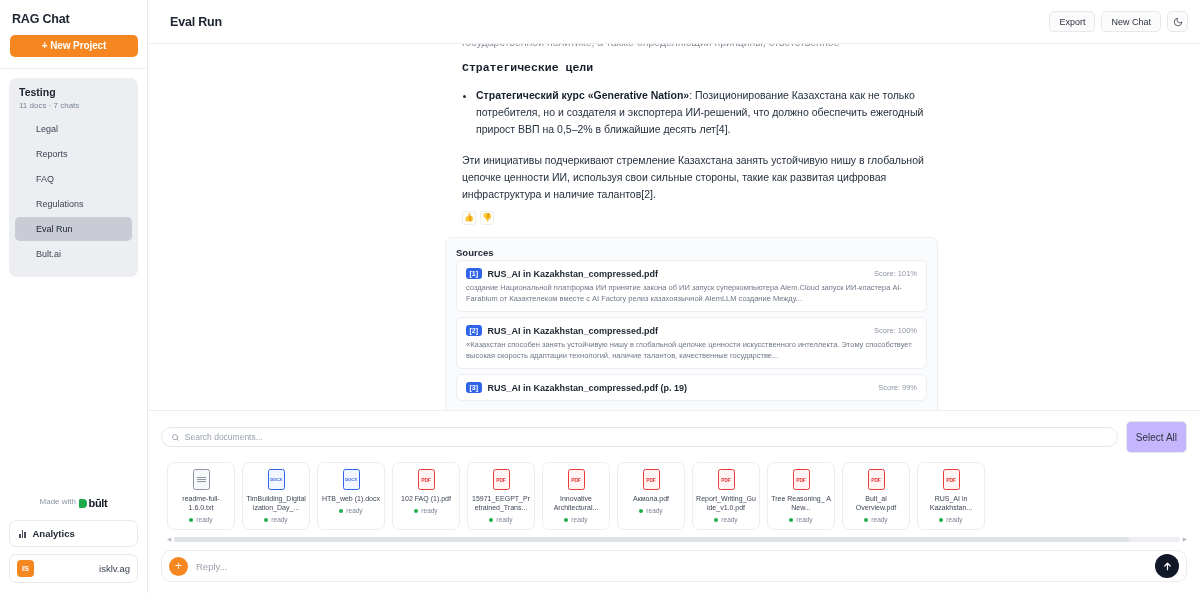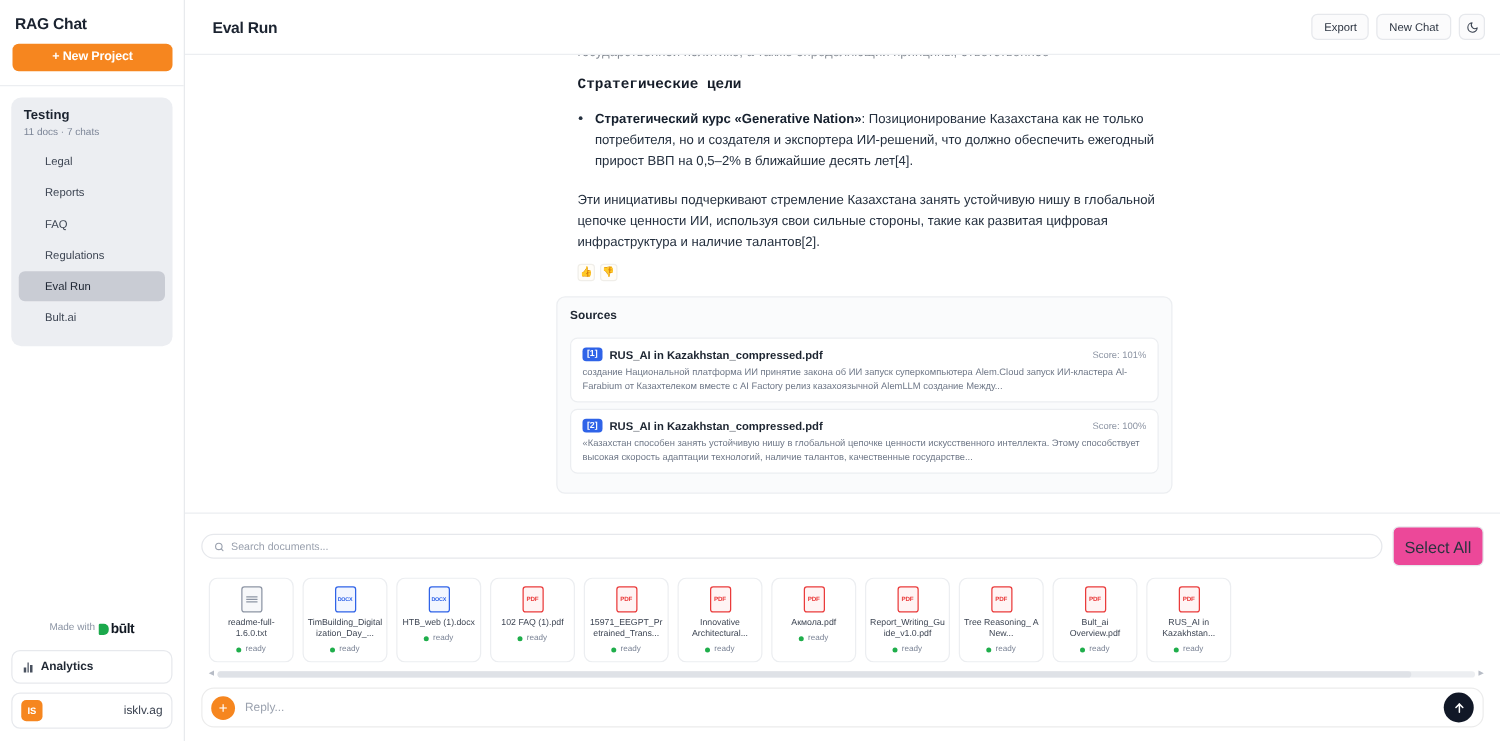--- a/index.html
+++ b/index.html
@@ -237,21 +237,21 @@
     width: 493px;
     background: #fafbfc;
     border: 1px solid #eceef1;
     border-radius: 7px;
     padding: 9px 10px 10px 10px;
   }
   .sources-title {
     font-size: 9.5px;
     font-weight: bold;
     color: #1f2733;
-    margin-bottom: 12px;
+    margin-bottom: 2px;
   }
   .source-item {
     background: #ffffff;
     border: 1px solid #eceef1;
     border-radius: 6px;
     padding: 7px 9px 7px 9px;
     margin-bottom: 5px;
   }
   .source-head { display: flex; align-items: center; }
   .src-badge {
@@ -306,22 +306,22 @@
     width: 100%;
     background: transparent;
     font-family: "Liberation Sans", sans-serif;
   }
   .search-input::placeholder { color: #9aa1ae; }
   .select-all-btn {
     height: 32px;
     padding: 0 9px;
     border: 1px solid #e6e8ec;
     border-radius: 5px;
-    background: #ec4899;
-    font-size: 13px;
+    background: #c4b5fd;
+    font-size: 10px;
     color: #2b3340;
     cursor: pointer;
     white-space: nowrap;
   }
   .files-strip {
     display: flex;
     gap: 7px;
     margin-top: 9px;
     overflow: hidden;
     padding-left: 6px;
@@ -546,20 +546,28 @@
 
           <div class="source-item">
             <div class="source-head">
               <span class="src-badge">[2]</span>
               <span class="src-name">RUS_AI in Kazakhstan_compressed.pdf</span>
               <span class="src-score">Score: 100%</span>
             </div>
             <div class="src-snippet">«Казахстан способен занять устойчивую нишу в глобальной цепочке ценности искусственного интеллекта. Этому способствует высокая скорость адаптации технологий, наличие талантов, качественные государстве...</div>
           </div>
 
+          <div class="source-item">
+            <div class="source-head">
+              <span class="src-badge">[3]</span>
+              <span class="src-name">RUS_AI in Kazakhstan_compressed.pdf (p. 19)</span>
+              <span class="src-score">Score: 99%</span>
+            </div>
+
+          </div>
         </div>
 
       </div>
       <div class="vscroll">
         
         
       </div>
     </div>
 
     <div class="docbar">

